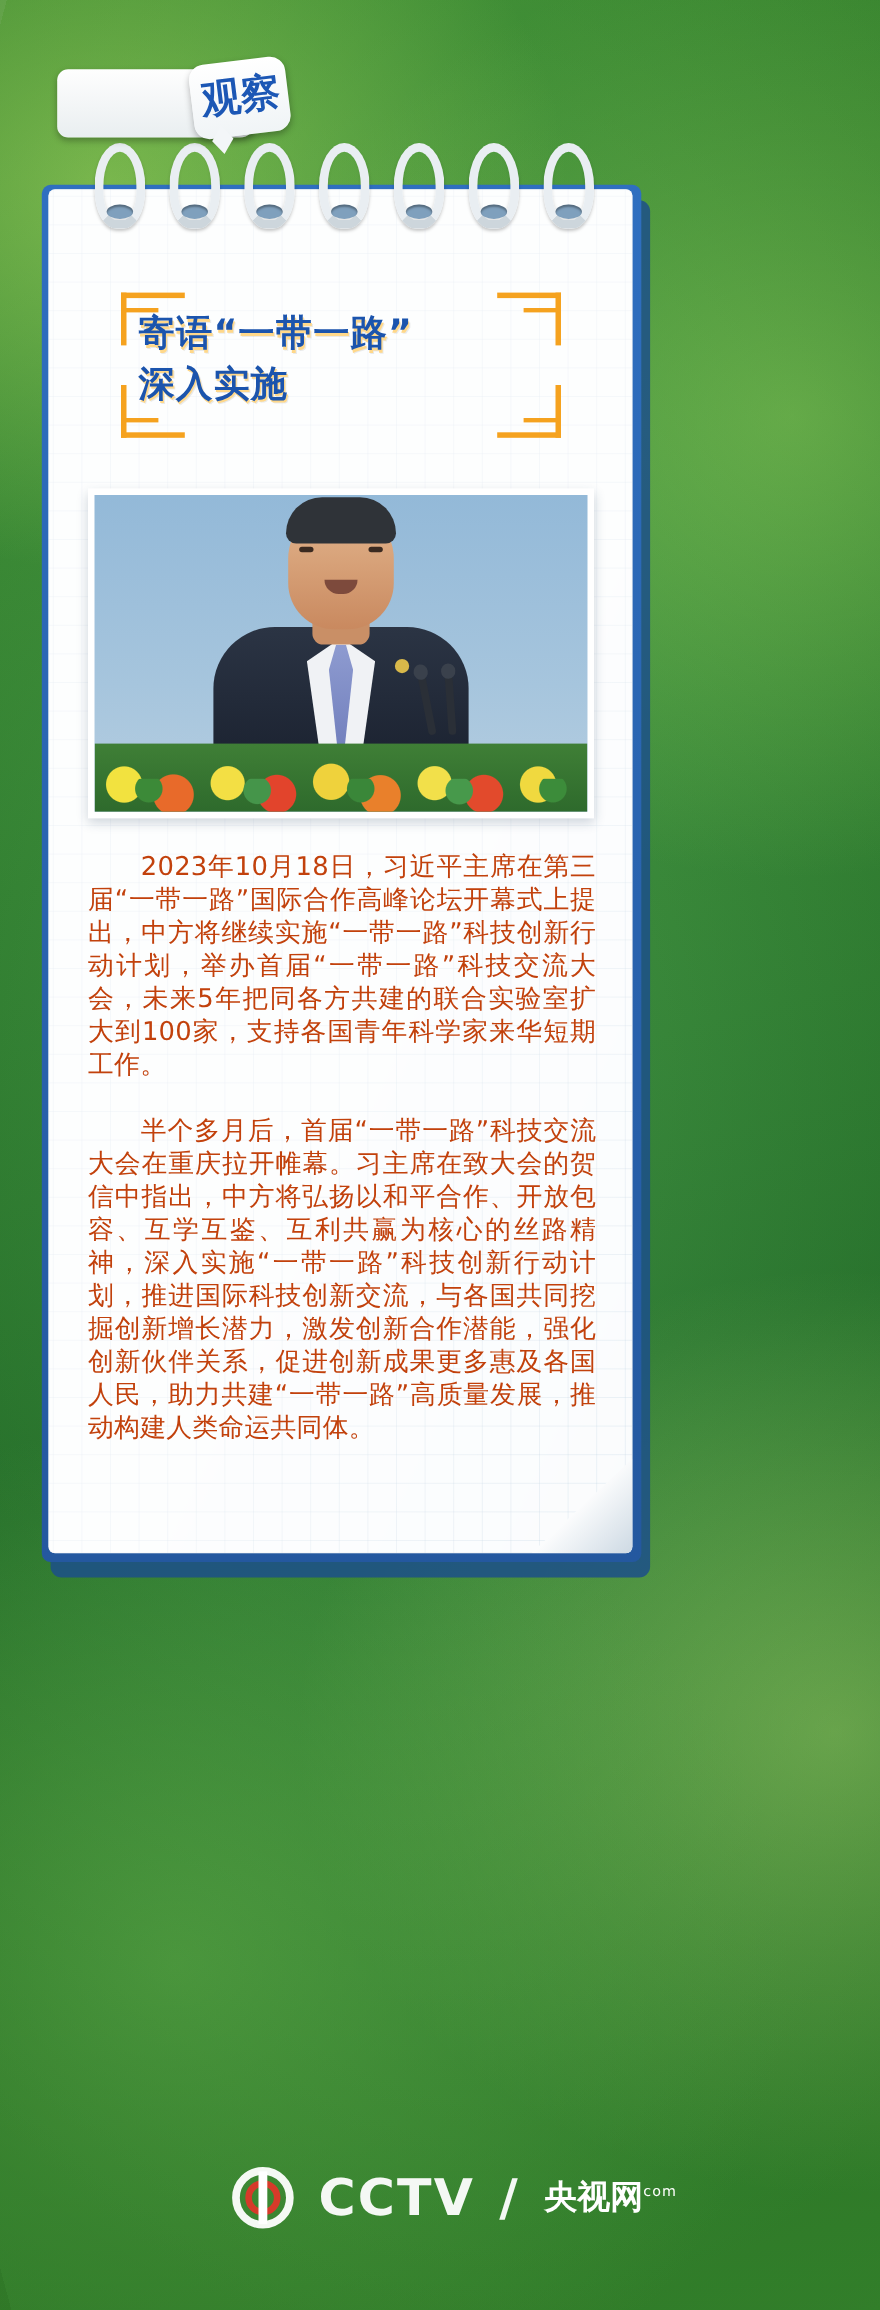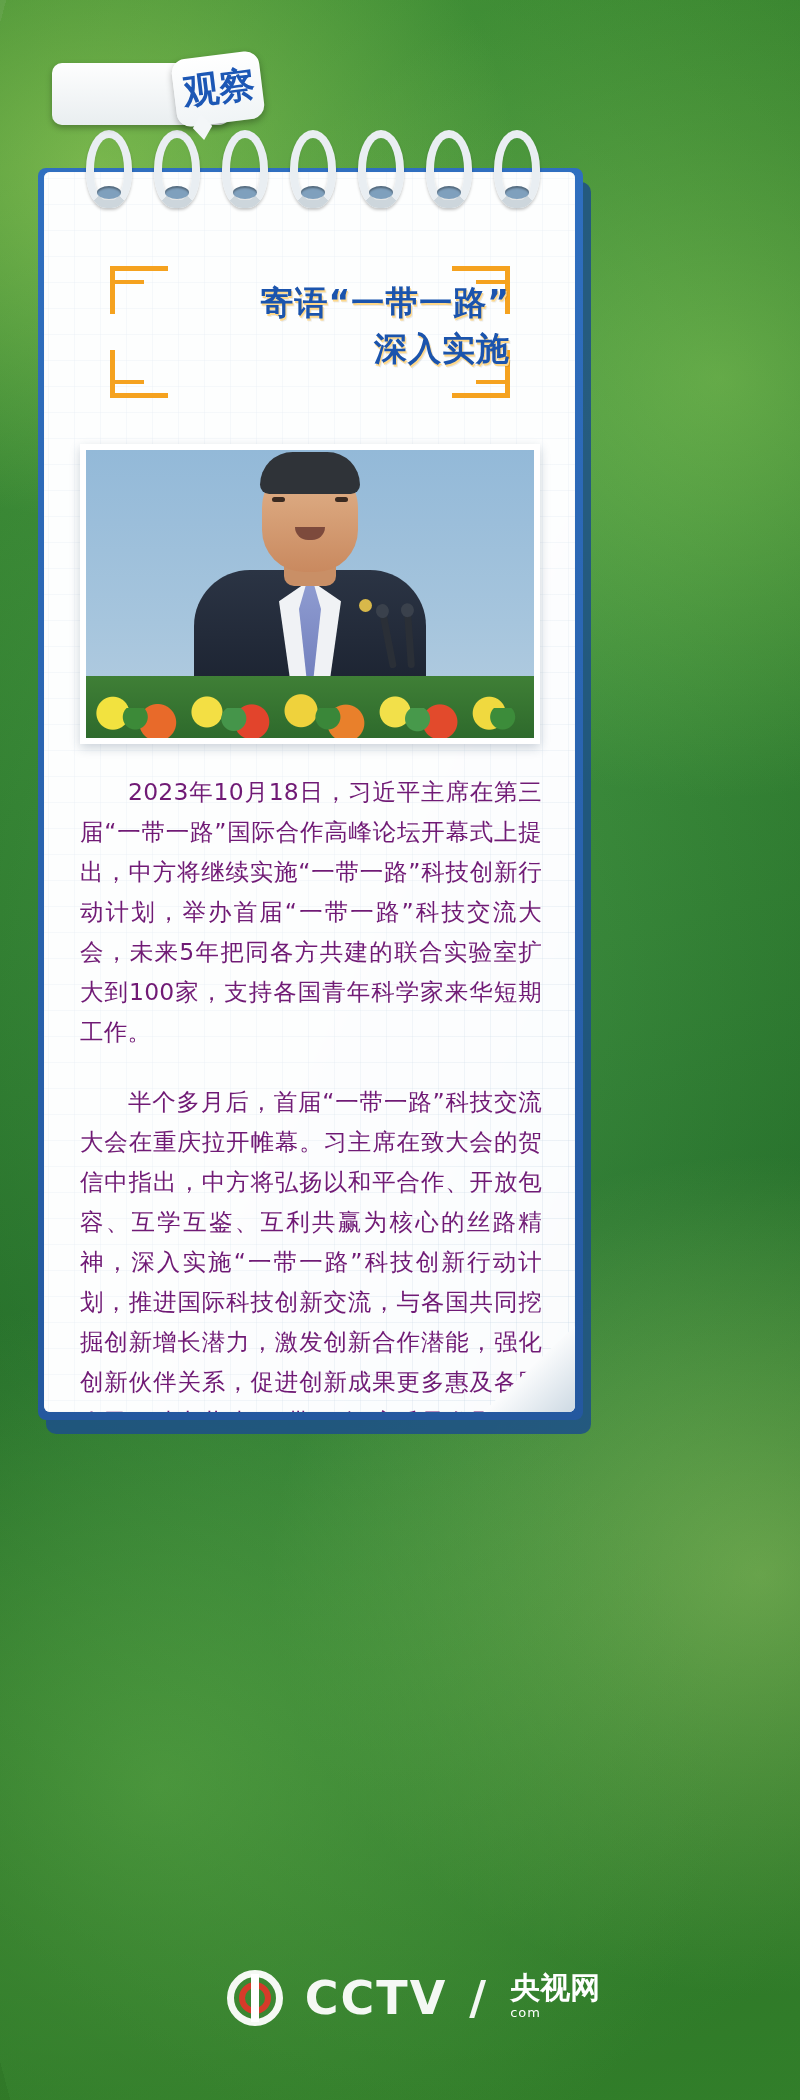--- a/index.html
+++ b/index.html
@@ -222,23 +222,23 @@
   .corner.bl i.h, .corner.br i.h { bottom: 0; height: 5px; width: 58px; }
   .corner.tl i.v, .corner.bl i.v { left: 0; width: 5px; height: 48px; }
   .corner.tr i.v, .corner.br i.v { right: 0; width: 5px; height: 48px; }
   .corner.tl i.h2 { top: 14px; left: 0; height: 4px; width: 34px; }
   .corner.tr i.h2 { top: 14px; right: 0; height: 4px; width: 34px; }
   .corner.bl i.h2 { bottom: 14px; left: 0; height: 4px; width: 34px; }
   .corner.br i.h2 { bottom: 14px; right: 0; height: 4px; width: 34px; }
 
   .title-lines {
     position: absolute;
-    left: 0; top: 14px;
+    left: 16px; top: 14px;
     width: 400px;
-    text-align: right;
+    text-align: left;
   }
   .title-lines div {
     font-family: "DejaVu Sans", sans-serif;
     font-weight: bold;
     font-size: 33px;
     line-height: 46px;
     color: #1b54ad;
     letter-spacing: 1px;
     text-shadow: 1px 2px 0 #ffd88a, 2px 3px 0 rgba(0,0,0,0.08);
   }
@@ -389,22 +389,22 @@
   .body-text {
     position: absolute;
     left: 36px;
     top: 600px;
     width: 462px;
   }
   .body-text p {
     margin: 0 0 30px 0;
     font-family: "DejaVu Sans", sans-serif;
     font-size: 23.5px;
-    line-height: 40px;
-    color: #701a75;
+    line-height: 30px;
+    color: #c2410c;
     text-align: justify;
     text-indent: 48px;
     letter-spacing: 0.2px;
   }
 
   
   .footer {
     position: absolute;
     left: 0; right: 0;
     bottom: 62px;
@@ -454,21 +454,21 @@
     color: #ffffff;
     line-height: 30px;
   }
   .cctv-com {
     font-family: "DejaVu Sans", sans-serif;
     font-size: 13px;
     color: #ffffff;
     line-height: 20px;
     letter-spacing: 1px;
   }
-  .cctv-stack { display: flex; flex-direction: column; justify-content: center; }
+  .cctv-stack { display: flex; flex-direction: row; justify-content: center; }
 </style>
 </head>
 <body>
 
 <div class="bg">
   <div class="bg-streaks"></div>
   <div class="bg-vign"></div>
 </div>
 
 <div class="logo-badge">

